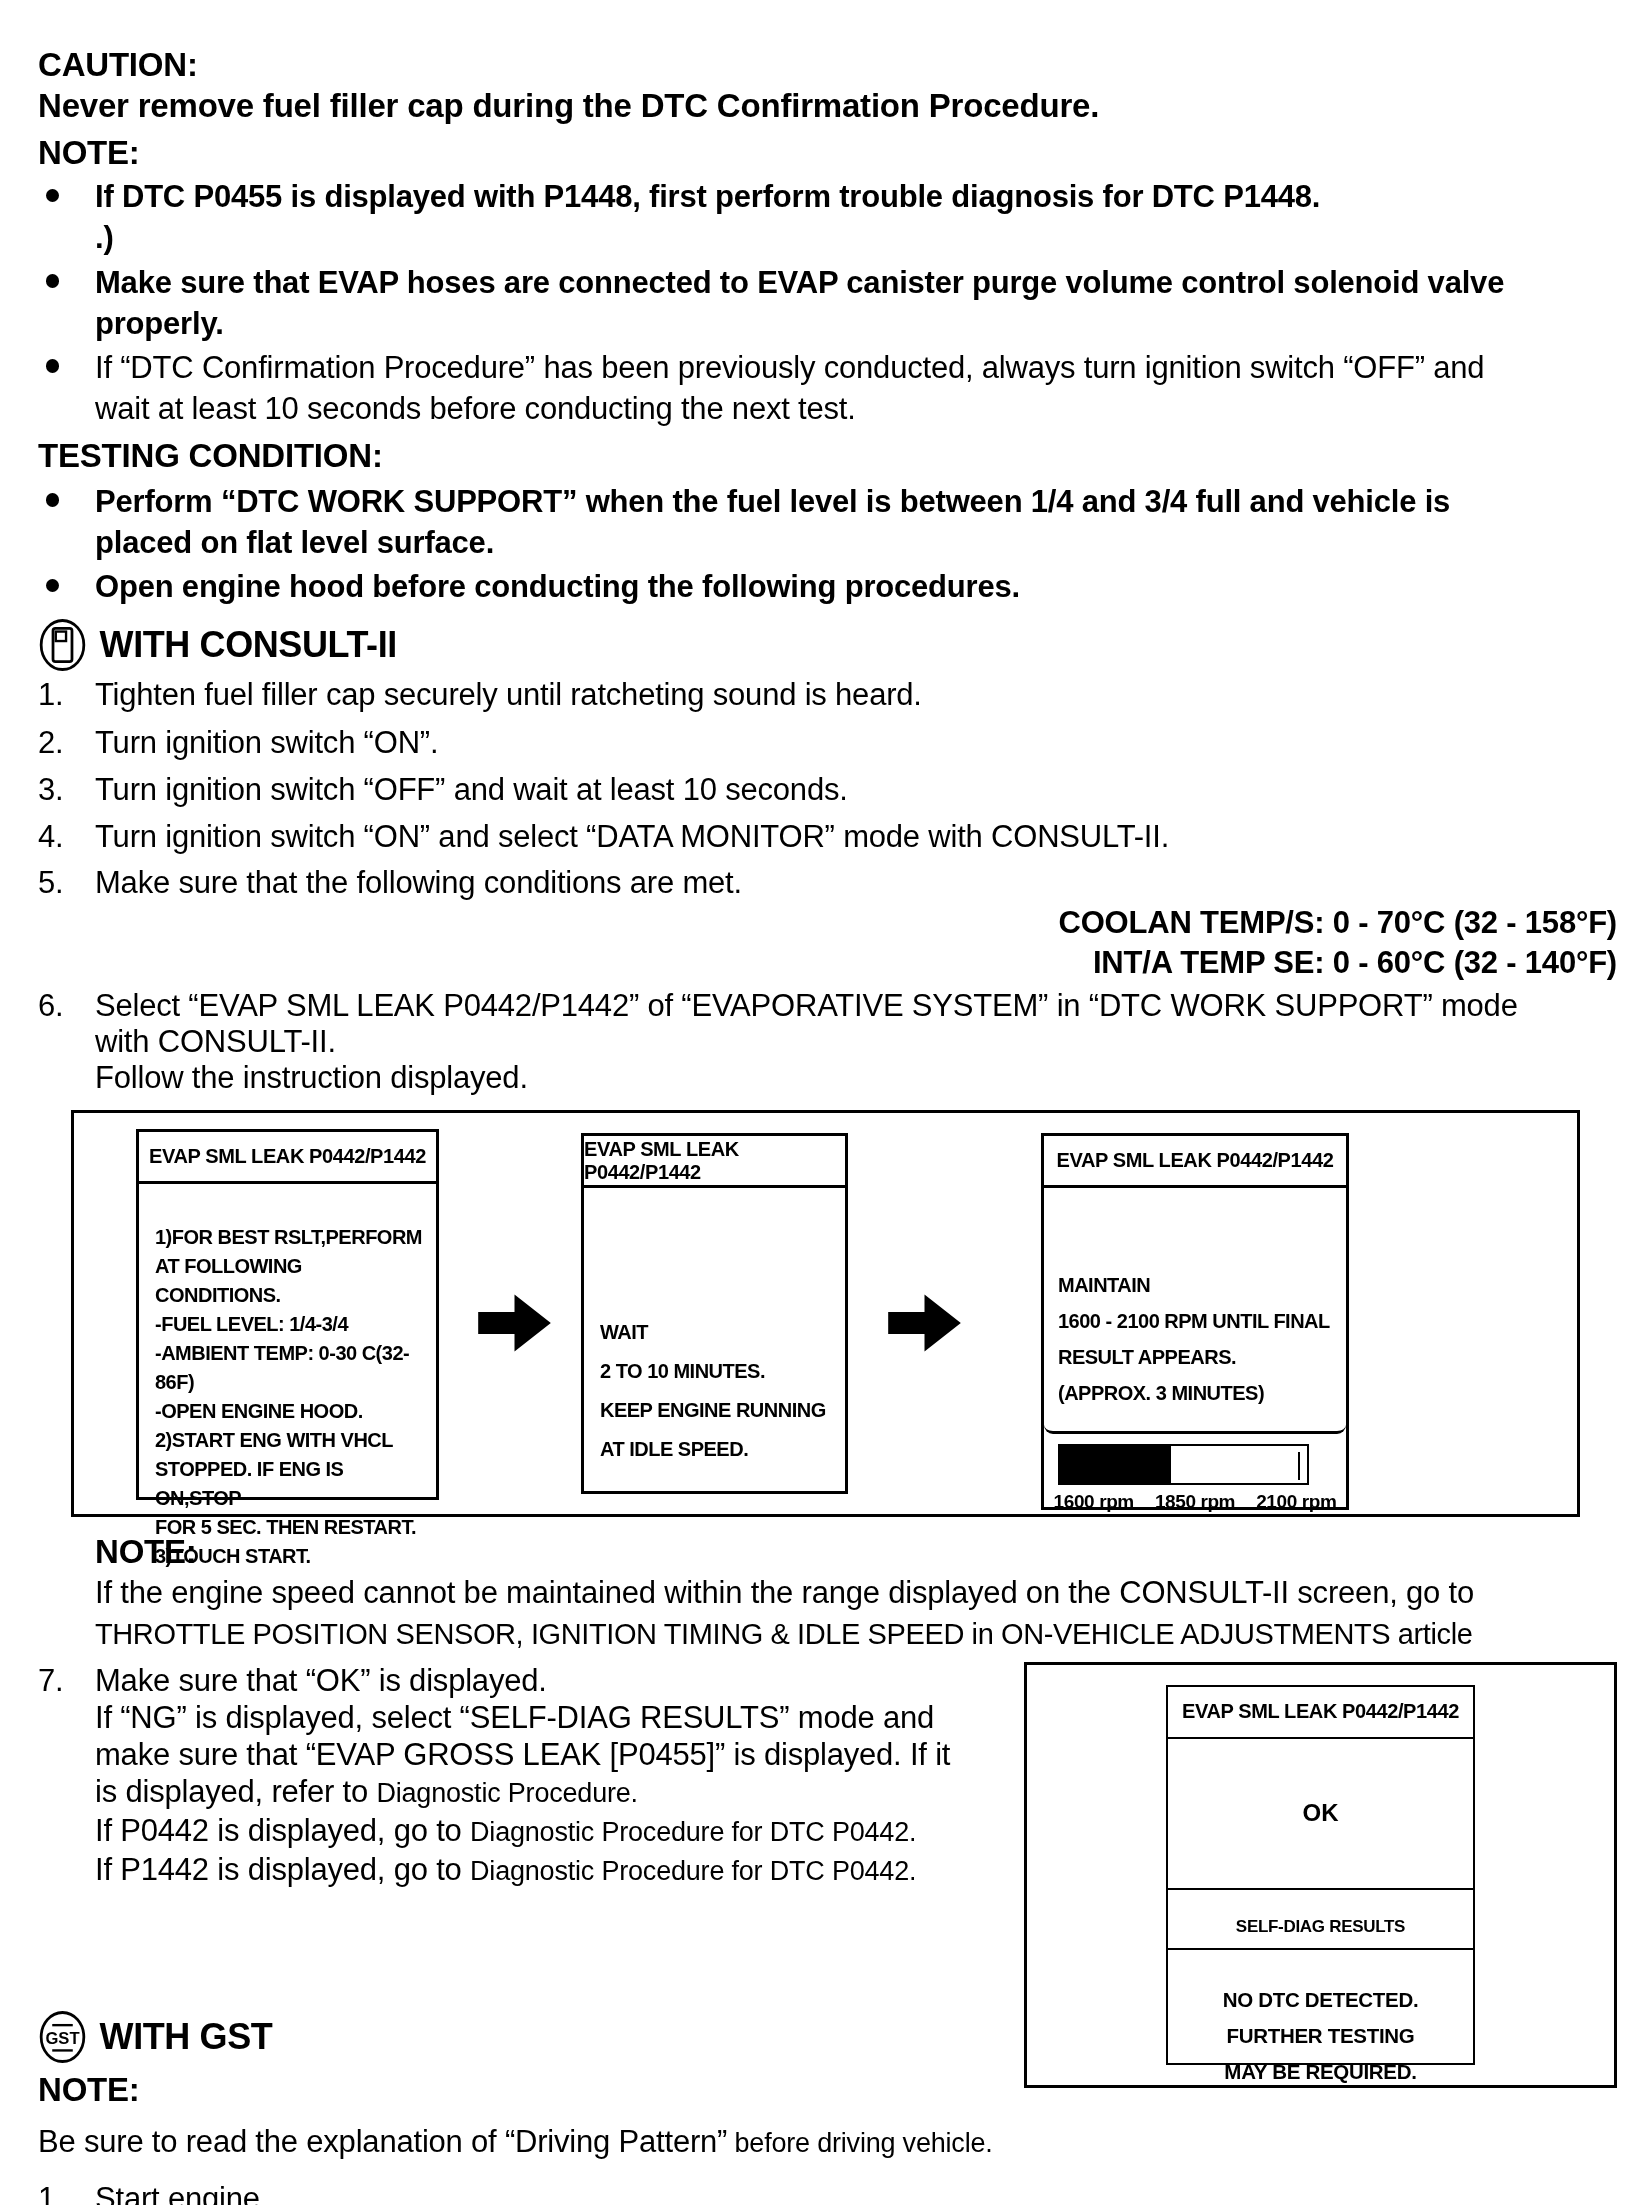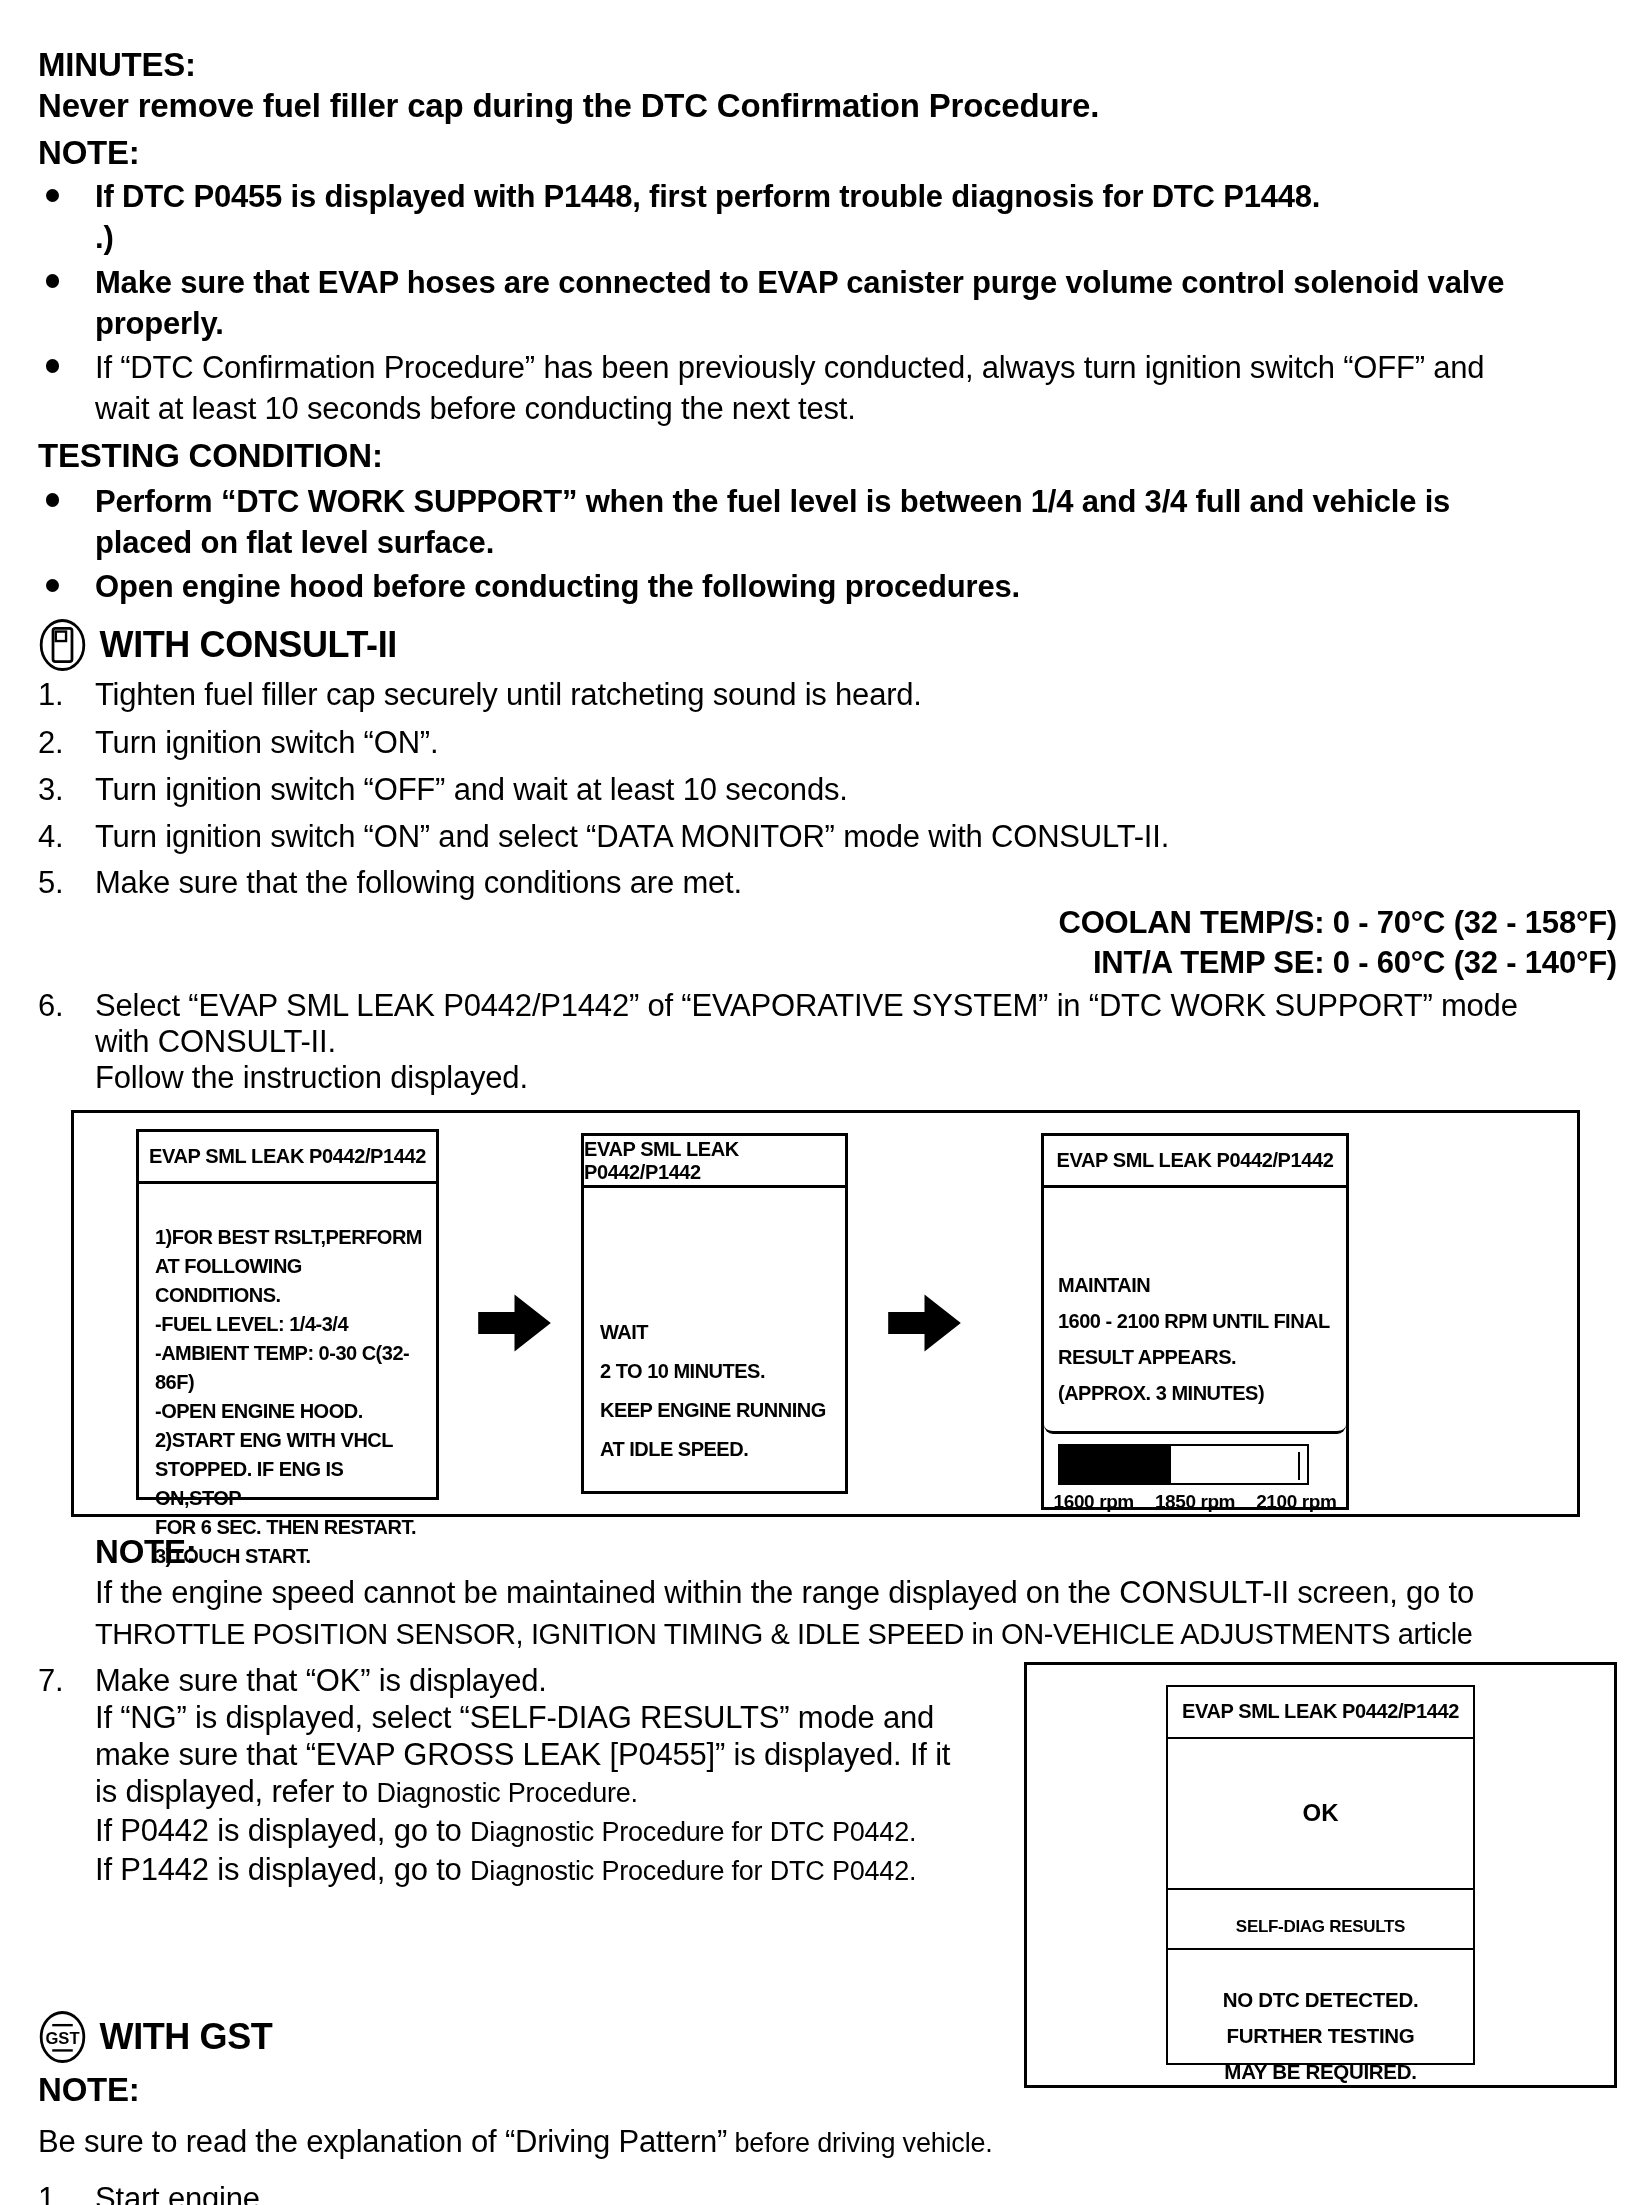--- a/index.html
+++ b/index.html
@@ -105,21 +105,21 @@
   .result-body { padding-top: 32px; text-align: center; font-size: 20.5px; font-weight: 700; line-height: 36px; letter-spacing: -0.3px; }
 
   
   .gst-note-line { margin-top: 11px; }
 </style>
 </head>
 <body>
 
 <div class="page">
 
-  <div class="h">MINUTES:</div>
+  <div class="h">CAUTION:</div>
   <div class="h">Never remove fuel filler cap during the DTC Confirmation Procedure.</div>
 
   <div class="h mt8">NOTE:</div>
 
   <div class="row mt4">
     <div class="dot-col">
         <div class="dot"></div>
       </div>
     <div class="txt-col">
       <div class="b bold">If DTC P0455 is displayed with P1448, first perform trouble diagnosis for DTC P1448.</div>
@@ -215,21 +215,21 @@
     <div class="screen" id="screen1">
       <div class="screen-header">EVAP SML LEAK P0442/P1442</div>
       <div class="scr-body">
         <div>1)FOR BEST RSLT,PERFORM</div>
         <div>AT FOLLOWING CONDITIONS.</div>
         <div>-FUEL LEVEL: 1/4-3/4</div>
         <div>-AMBIENT TEMP: 0-30 C(32-86F)</div>
         <div>-OPEN ENGINE HOOD.</div>
         <div>2)START ENG WITH VHCL</div>
         <div>STOPPED. IF ENG IS ON,STOP</div>
-        <div>FOR 6 SEC. THEN RESTART.</div>
+        <div>FOR 5 SEC. THEN RESTART.</div>
         <div>3)TOUCH START.</div>
       </div>
     </div>
 
     <svg class="arrow" id="arrow1" width="73" height="60" viewBox="0 0 92 76">
       <polygon points="0,24 46,24 46,2 92,38 46,74 46,52 0,52" fill="#000"></polygon>
     </svg>
 
     <div class="screen" id="screen2">
       <div class="screen-header">EVAP SML LEAK P0442/P1442</div>

